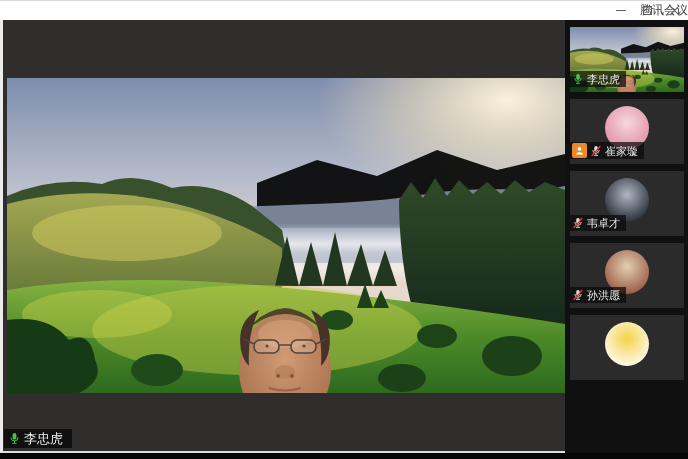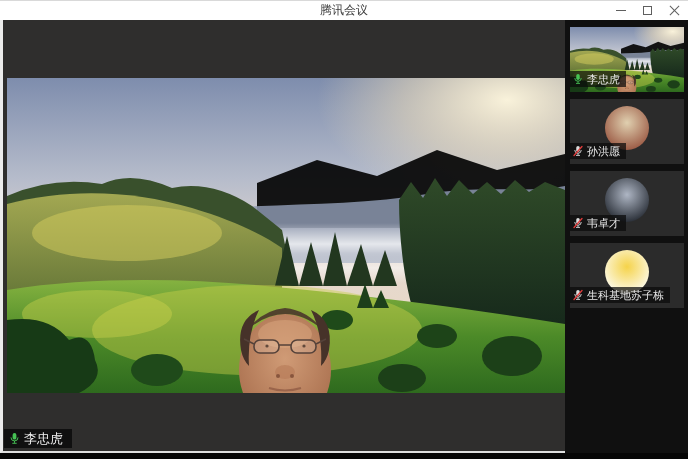--- a/index.html
+++ b/index.html
@@ -3,21 +3,21 @@
 <meta charset="utf-8">
 <style>
   * { box-sizing: border-box; margin: 0; padding: 0; }
   html,body { width: 688px; height: 459px; overflow: hidden; background:#0a0a0a;
     font-family: "Liberation Sans", "DejaVu Sans", sans-serif; }
   .window { position: relative; width: 688px; height: 459px; background:#0a0a0a; }
 
   
   .titlebar { position: relative; height: 20px; background: #ffffff;
     border-top: 1px solid #d9d9d9; display: flex; align-items: center; }
-  .titlebar .title { position: absolute; left: 0; right: 0; text-align: center;
+  .titlebar .title { position: absolute; left: 0; right: 0; text-align: right;
     font-size: 12px; color: #3c3c3c; line-height: 19px; }
   .controls { margin-left: auto; display: flex; height: 100%; z-index: 2; }
   .ctrl { width: 27px; height: 100%; display: flex; align-items: center;
     justify-content: center; cursor: default; }
   .glyph-min { width: 10px; height: 1px; background: #5f5f5f; }
   .glyph-max { width: 9px; height: 9px; border: 1px solid #5f5f5f; }
   .glyph-close { position: relative; width: 11px; height: 11px; }
   .glyph-close i { position: absolute; left: -1px; top: 5px; width: 13px; height: 1px;
     background: #5f5f5f; }
   .glyph-close i:first-child { transform: rotate(45deg); }
@@ -208,62 +208,72 @@
 
       <svg class="mic mic-on" viewBox="0 0 24 24" style="color: rgb(70, 194, 84);">
               <use href="#icon-mic" xlink:href="#icon-mic"></use>
             </svg>
 
       <span class="tile-name">李忠虎</span>
     </div>
   </div>
 
 
+  <div class="tile">
+
+    <div class="avatar" style="background: radial-gradient(circle at 50% 38%, rgb(246, 215, 222) 0%, rgb(224, 139, 164) 85%);"></div>
+    <div class="tile-label">
+      <span class="host-badge" style="background: rgb(232, 137, 43);">
+        <svg viewBox="0 0 24 24">
+                <circle cx="12" cy="8.5" r="4" fill="#ffffff"></circle>
+                <path d="M4.5,20.5 C4.5,14 19.5,14 19.5,20.5 Z" fill="#ffffff"></path>
+              </svg>
+      </span>
+
+      <svg class="mic mic-off" viewBox="0 0 24 24">
+        <g style="color:#dcdcdc">
+                <use href="#icon-mic" xlink:href="#icon-mic"></use>
+              </g>
+        <line x1="4" y1="21" x2="20" y2="3" stroke="#e23b3b" stroke-width="2.6" stroke-linecap="round"></line>
+      </svg>
+      <span class="tile-name">崔家璇</span>
+    </div>
+  </div>
+
+  <div class="tile">
+
+    <div class="avatar" style="background: radial-gradient(circle at 50% 38%, rgb(174, 182, 196) 0%, rgb(31, 36, 44) 85%);"></div>
+    <div class="tile-label">
+
+      <svg class="mic mic-off" viewBox="0 0 24 24">
+        <g style="color:#dcdcdc">
+                <use href="#icon-mic" xlink:href="#icon-mic"></use>
+              </g>
+        <line x1="4" y1="21" x2="20" y2="3" stroke="#e23b3b" stroke-width="2.6" stroke-linecap="round"></line>
+      </svg>
+      <span class="tile-name">韦卓才</span>
+    </div>
+  </div>
 
   <div class="tile">
 
     <div class="avatar" style="background: radial-gradient(circle at 50% 38%, rgb(224, 208, 176) 0%, rgb(150, 81, 60) 85%);"></div>
     <div class="tile-label">
 
       <svg class="mic mic-off" viewBox="0 0 24 24">
         <g style="color:#dcdcdc">
                 <use href="#icon-mic" xlink:href="#icon-mic"></use>
               </g>
         <line x1="4" y1="21" x2="20" y2="3" stroke="#e23b3b" stroke-width="2.6" stroke-linecap="round"></line>
       </svg>
       <span class="tile-name">孙洪愿</span>
     </div>
   </div>
 
   <div class="tile">
 
-    <div class="avatar" style="background: radial-gradient(circle at 50% 38%, rgb(174, 182, 196) 0%, rgb(31, 36, 44) 85%);"></div>
-    <div class="tile-label">
-
-      <svg class="mic mic-off" viewBox="0 0 24 24">
-        <g style="color:#dcdcdc">
-                <use href="#icon-mic" xlink:href="#icon-mic"></use>
-              </g>
-        <line x1="4" y1="21" x2="20" y2="3" stroke="#e23b3b" stroke-width="2.6" stroke-linecap="round"></line>
-      </svg>
-      <span class="tile-name">韦卓才</span>
-    </div>
-  </div>
-
-  <div class="tile">
-
     <div class="avatar" style="background: radial-gradient(circle at 50% 38%, rgb(245, 211, 74) 0%, rgb(253, 253, 248) 85%);"></div>
-    <div class="tile-label">
-
-      <svg class="mic mic-off" viewBox="0 0 24 24">
-        <g style="color:#dcdcdc">
-                <use href="#icon-mic" xlink:href="#icon-mic"></use>
-              </g>
-        <line x1="4" y1="21" x2="20" y2="3" stroke="#e23b3b" stroke-width="2.6" stroke-linecap="round"></line>
-      </svg>
-      <span class="tile-name">生科基地苏子栋</span>
-    </div>
   </div>
 </div>
   </div>
 
   <div class="bottom-strip"></div>
 </div>
 
 </body></html>

